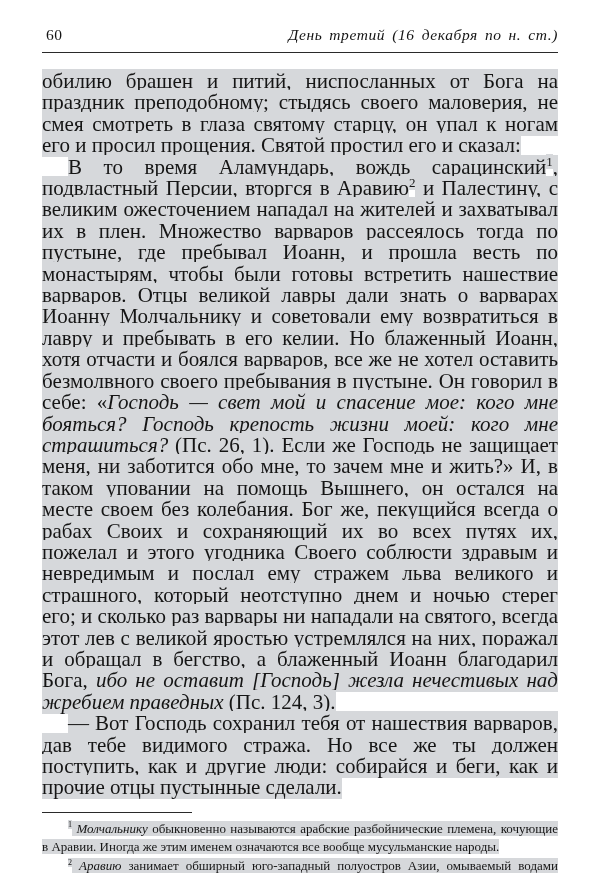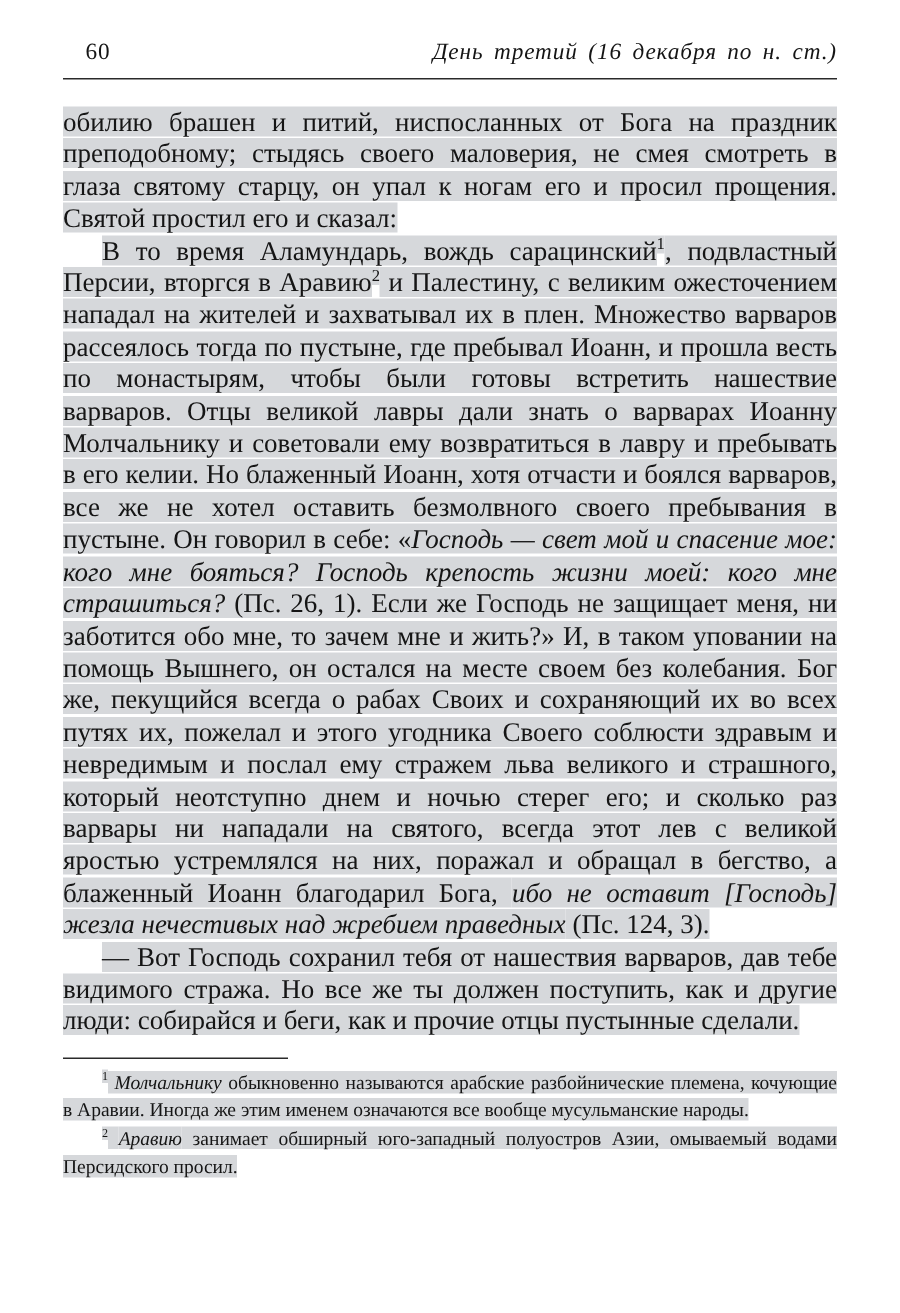--- a/index.html
+++ b/index.html
@@ -16,39 +16,39 @@
     padding:24px 42px 0 42px;
     position:relative;
     overflow:hidden;
   }
   .running-head {
     position:relative;
     height:24px;
     font-size:15.5px;
   }
   .page-number {
-    position:absolute; left:15px; top:2px;
+    position:absolute; left:4px; top:2px;
     letter-spacing:0.5px;
   }
   .head-title {
     display:block;
     text-align:right;
     font-style:italic;
     letter-spacing:0.6px;
     word-spacing:2.5px;
     padding-top:2px;
   }
   .head-rule {
     border:none;
     border-top:1.6px solid #2a2a2a;
     margin:4px 0 0 0;
   }
   .body-text {
     margin-top:18px;
-    font-size:18px;
+    font-size:21px;
     line-height:21.4px;
     text-align:justify;
   }
   .para { margin:0; }
   .indent { text-indent:26px; }
   
   .sel span, .sel i, .sel sup, .sel b {
     background-color:#d6d8db;
   }
   sup.fn-ref {

